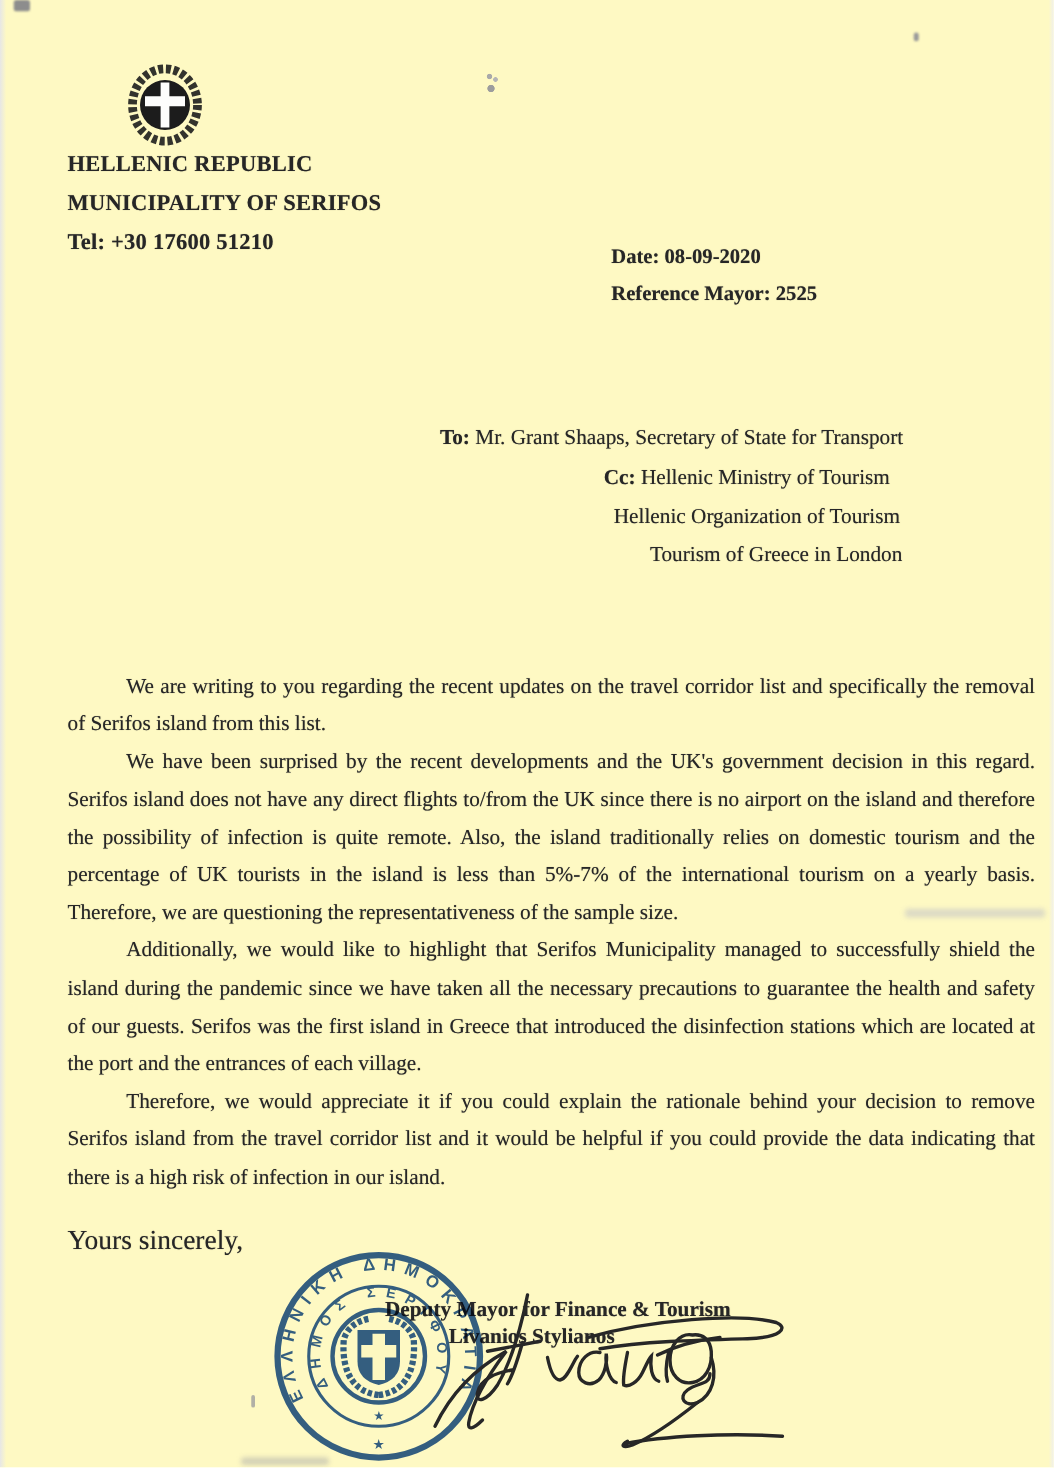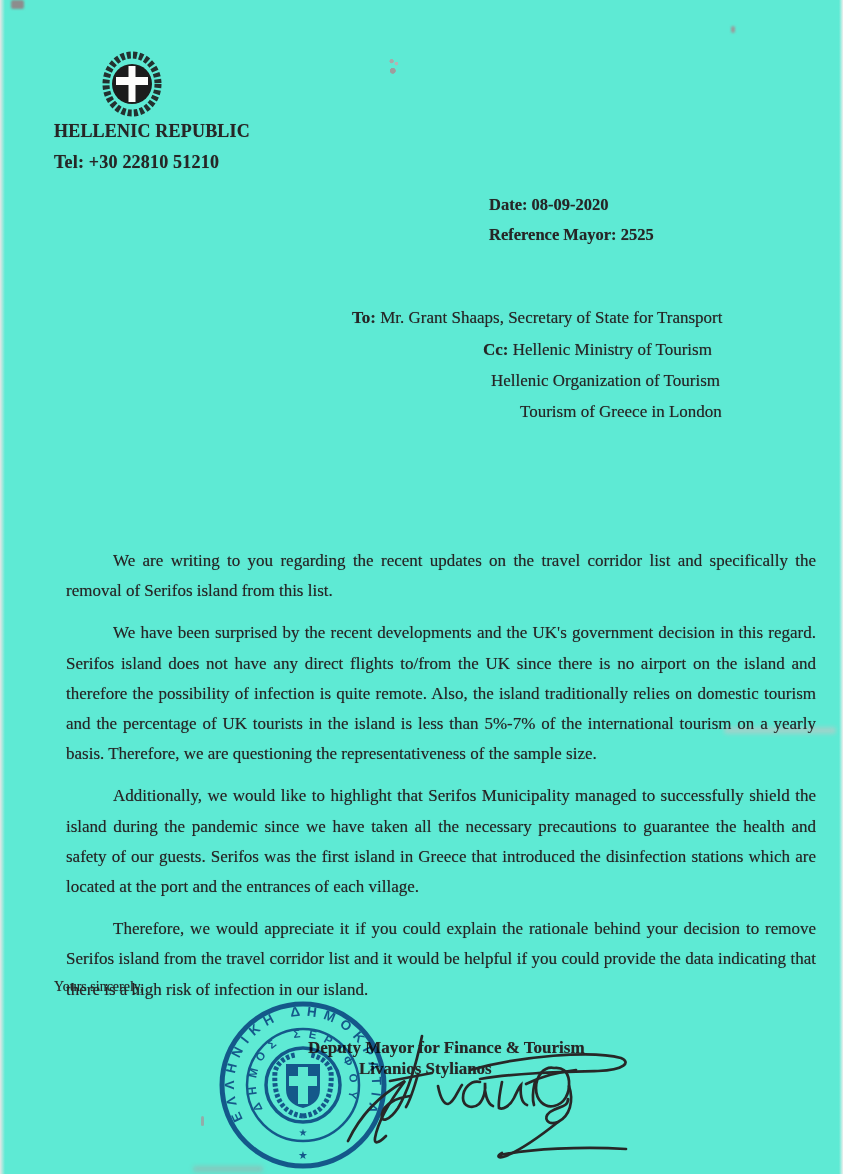--- a/index.html
+++ b/index.html
@@ -1,18 +1,18 @@
 <!DOCTYPE html>
 <html><head>
 <meta charset="utf-8">
 <style>
   html,body{margin:0;padding:0;background:#ffffff;}
   .page{
     position:relative;width:843px;height:1174px;overflow:hidden;
-    background:#5eead4;
+    background:#fef9c3;
     font-family:"Liberation Serif","DejaVu Serif",serif;
     color:#262626;
   }
   .soft{text-shadow:0 0 0.7px rgba(45,45,45,.55);}
   
   .edge-left{position:absolute;left:0;top:0;width:5px;height:1174px;background:linear-gradient(to right,#e7e7e6,rgba(255,255,255,0));}
   .edge-right{position:absolute;right:0;top:0;width:4px;height:1174px;background:linear-gradient(to left,#efefee,rgba(255,255,255,0));}
   .artifact{position:absolute;border-radius:2px;}
   .a-corner{left:11px;top:0;width:13px;height:9px;background:#8d8d8d;filter:blur(1px);}
   .a-scribble{left:388px;top:58px;width:12px;height:16px;background:
@@ -22,27 +22,27 @@
   .a-dot{left:731px;top:26px;width:4px;height:7px;background:#9a9a9a;filter:blur(1px);}
   .a-smudge{left:724px;top:727px;width:112px;height:7px;background:#c6c6c6;filter:blur(2px);opacity:.6;}
   .a-bottomband{left:193px;top:1166px;width:70px;height:6px;background:#a8a8a8;filter:blur(2px);opacity:.5;}
   .a-tick{left:201px;top:1116px;width:3px;height:10px;background:#9f9f9f;filter:blur(.5px);opacity:.8;}
 
   .emblem{position:absolute;left:99px;top:46px;}
 
   .sender{position:absolute;left:54px;top:116px;font-weight:bold;font-size:18px;line-height:31.2px;letter-spacing:.2px;}
   .meta{position:absolute;left:489px;top:146px;font-weight:bold;font-size:16.5px;line-height:29.5px;margin-top:44px;}
   .recips{position:absolute;left:0;top:0;font-size:17px;}
-  .r-line{position:absolute;white-space:nowrap;}
+  .r-line{position:absolute;white-space:nowrap;margin-top:32px;}
   .r-label{font-weight:bold;}
   .subject{position:absolute;left:54px;top:461px;font-size:17.5px;white-space:nowrap;}
   .subject .r-label{font-weight:bold;}
   .bodytext{position:absolute;left:54px;top:534px;width:774px;font-size:17px;line-height:30.2px;text-align:justify;}
-  .bodytext p{margin:12px;text-indent:47px;}
-  .valediction{position:absolute;left:54px;top:979px;font-size:14px;}
+  .bodytext p{margin:0;text-indent:47px;}
+  .valediction{position:absolute;left:54px;top:979px;font-size:22px;}
   .signer-name{position:absolute;left:359px;top:1059px;font-size:17px;font-weight:bold;z-index:1;white-space:nowrap;}
   .signer-title{position:absolute;left:308px;top:1038px;font-size:17px;font-weight:bold;z-index:1;white-space:nowrap;}
   .stamp{position:absolute;left:211px;top:993px;z-index:2;opacity:.9;mix-blend-mode:multiply;}
   .signature{position:absolute;left:330px;top:1026px;z-index:3;}
 </style>
 </head>
 <body>
 
 <div class="page">
 
@@ -59,21 +59,22 @@
     <svg width="66" height="76" viewBox="0 0 66 76">
       <ellipse cx="33" cy="38" rx="26" ry="29" fill="none" stroke="#1d1d1d" stroke-width="7" stroke-dasharray="4 2.2" opacity="0.9"></ellipse>
       <circle cx="33" cy="38" r="20" fill="#1c1c1c"></circle>
       <rect x="29.5" y="20" width="7" height="36" fill="#fdfdfc"></rect>
       <rect x="17" y="31" width="32" height="8" fill="#fdfdfc"></rect>
     </svg>
   </div>
 
   <div class="sender soft">
     <div>HELLENIC REPUBLIC</div>
-    <div>Tel: +30 22810 51210</div>
+    <div>MUNICIPALITY OF SERIFOS</div>
+    <div>Tel: +30 17600 51210</div>
   </div>
 
   <div class="meta soft">
     <div><span>Date:</span> <span>08-09-2020</span></div>
     <div><span>Reference Mayor:</span> <span>2525</span></div>
   </div>
 
   <div class="recips soft">
     <div class="r-line" style="left:352px;top:308px;"><span class="r-label">To:</span> <span>Mr. Grant Shaaps, Secretary of State for Transport</span></div>
     <div class="r-line" style="left:483px;top:340px;"><span class="r-label">Cc:</span> <span>Hellenic Ministry of Tourism</span></div>

